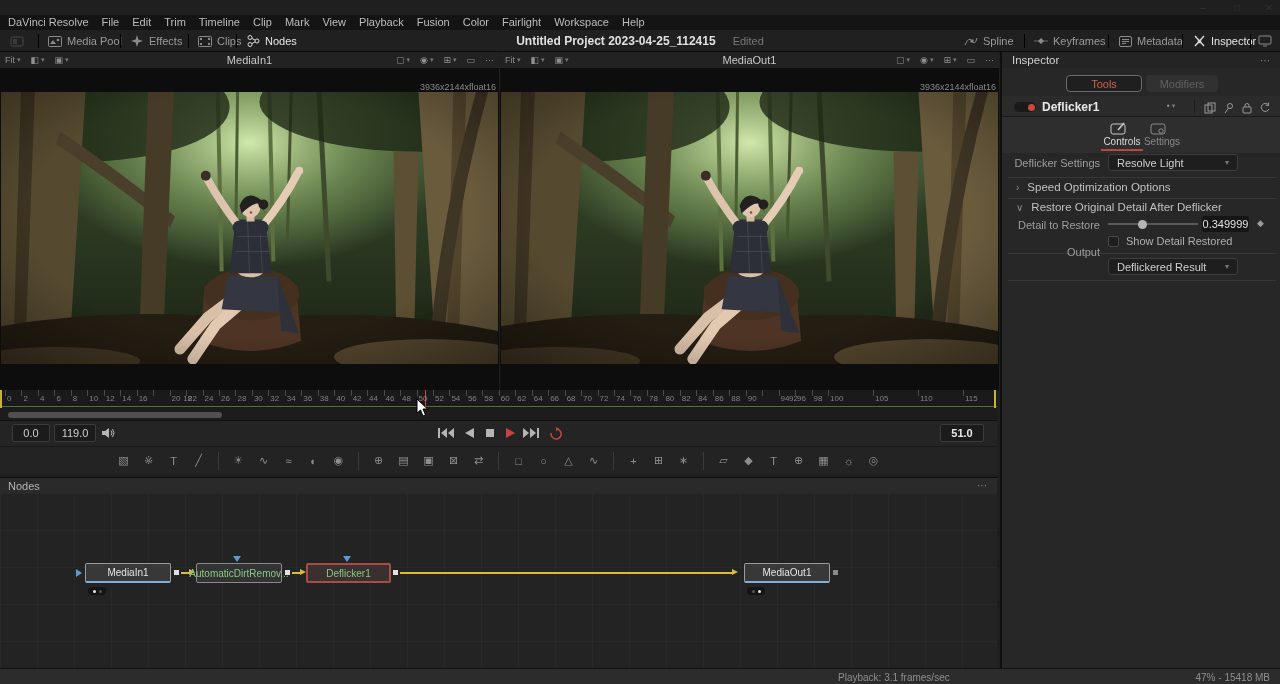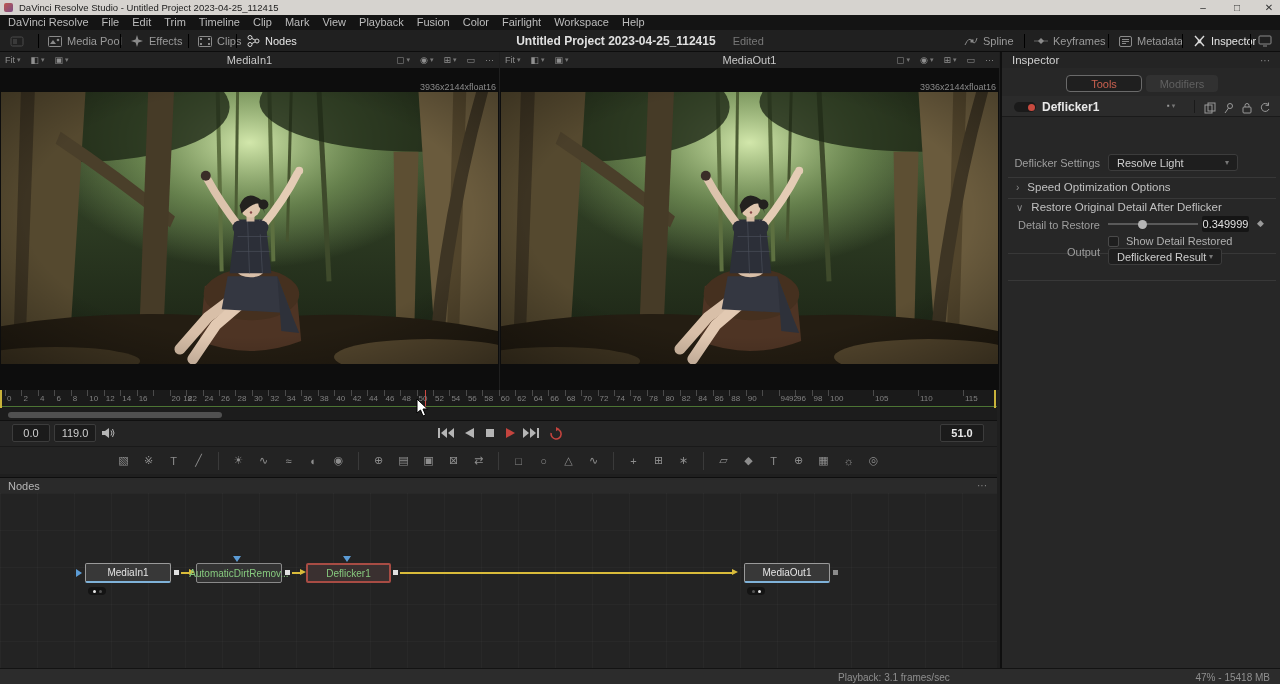--- a/index.html
+++ b/index.html
@@ -141,24 +141,20 @@
         <rect x="247" y="122" width="8" height="8" fill="#d4bba4"></rect>
         <circle cx="251" cy="116" r="10" fill="#e0c6ae"></circle>
         <path d="M240,114 Q247,96 264,110 L265,122 Q262,102 242,122 Z" fill="#23211f"></path>
         <circle cx="264" cy="113" r="5" fill="#23211f"></circle>
         <circle cx="251.5" cy="121" r="1.2" fill="#8a4a4a"></circle>
         <rect x="0" y="0" width="500" height="273" fill="url(#vig)"></rect>
       </g>
     </defs>
   </svg>
 
-  <div class="abs titlebar">
-    <div class="appicon"></div>
-    <span>DaVinci Resolve Studio - Untitled Project 2023-04-25_112415</span>
-  </div>
   <div class="winbtn" style="left:1188px">–</div>
   <div class="winbtn" style="left:1222px">□</div>
   <div class="winbtn" style="left:1254px">✕</div>
 
   <div class="abs menubar">
       <span class="menu-item">DaVinci Resolve</span>
       <span class="menu-item">File</span>
       <span class="menu-item">Edit</span>
       <span class="menu-item">Trim</span>
       <span class="menu-item">Timeline</span>
@@ -637,20 +633,33 @@
       <span class="abs icongrey" style="left:239px;top:4px"><svg width="12" height="12">
             <rect x="2" y="5" width="8" height="6" rx="1" fill="none" stroke="#9a9a9a"></rect>
             <path d="M4,5 V3.5 A2,2 0 0 1 8,3.5 V5" fill="none" stroke="#9a9a9a"></path>
           </svg></span>
       <span class="abs icongrey" style="left:257px;top:4px"><svg width="12" height="12">
             <path d="M9.5,3 A4,4 0 1 0 10,7" fill="none" stroke="#9a9a9a"></path>
             <path d="M9.5,0.5 L9.5,3.5 L6.5,3.2" fill="none" stroke="#9a9a9a"></path>
           </svg></span>
     </div>
 
+    <div class="subtabs">
+      <span class="abs" style="left:108px;top:5px"><svg width="18" height="14">
+            <rect x="1" y="2" width="14" height="10" rx="2" fill="none" stroke="#c9c9c9"></rect>
+            <path d="M14,1 L8,8" stroke="#c9c9c9" stroke-width="1.6"></path>
+          </svg></span>
+      <span class="abs" style="left:148px;top:5px"><svg width="18" height="14">
+            <rect x="1" y="2" width="14" height="10" rx="2" fill="none" stroke="#8a8a8a"></rect>
+            <circle cx="11" cy="9" r="2.2" fill="none" stroke="#8a8a8a"></circle>
+          </svg></span>
+      <span class="abs" style="left:98px;top:19px;width:44px;text-align:center;color:#d8d8d8;font-size:10px">Controls</span>
+      <span class="abs" style="left:138px;top:19px;width:44px;text-align:center;color:#8a8a8a;font-size:10px">Settings</span>
+      <div class="abs" style="left:99px;top:32px;width:42px;height:2px;background:#b5473f"></div>
+    </div>
 
     <div class="ilabel" style="left:0;top:105px;width:98px">Deflicker Settings</div>
     <div class="dropdown" style="left:106px;top:102px;width:130px">
       <span>Resolve Light</span>
         <span class="chev">▾</span>
     </div>
     <div class="idiv" style="top:125px"></div>
 
     <div class="section" style="left:14px;top:129px">
       <span class="seccv">›</span><span>Speed Optimization Options</span>
@@ -666,21 +675,21 @@
       <div class="abs" style="top: -3.5px; width: 9px; height: 9px; border-radius: 50%; background: rgb(181, 181, 181); left: 30.1px;"></div>
     </div>
     <div class="valuebox" style="left:200px;top:164px;width:47px">0.349999</div>
     <span class="abs" style="left:255px;top:166px;color:#9a9a9a;font-size:9px">◆</span>
 
     <div class="checkbox" style="left:106px;top:184px"></div>
     <span class="abs" style="left:124px;top:183px;color:#b0b0b0;font-size:11px">Show Detail Restored</span>
     <div class="idiv" style="top:201px"></div>
 
     <div class="ilabel" style="left:0;top:194px;width:98px">Output</div>
-    <div class="dropdown" style="left:106px;top:196px;width:114px">
+    <div class="dropdown" style="left:106px;top:206px;width:130px">
       <span>Deflickered Result</span>
         <span class="chev">▾</span>
     </div>
     <div class="idiv" style="top:228px"></div>
   </div>
 
   <div class="abs statusbar">
     <span class="abs" style="left:838px;top:3px">Playback: 3.1 frames/sec</span>
     <span class="abs" style="right:10px;top:3px">47% - 15418 MB</span>
   </div>

